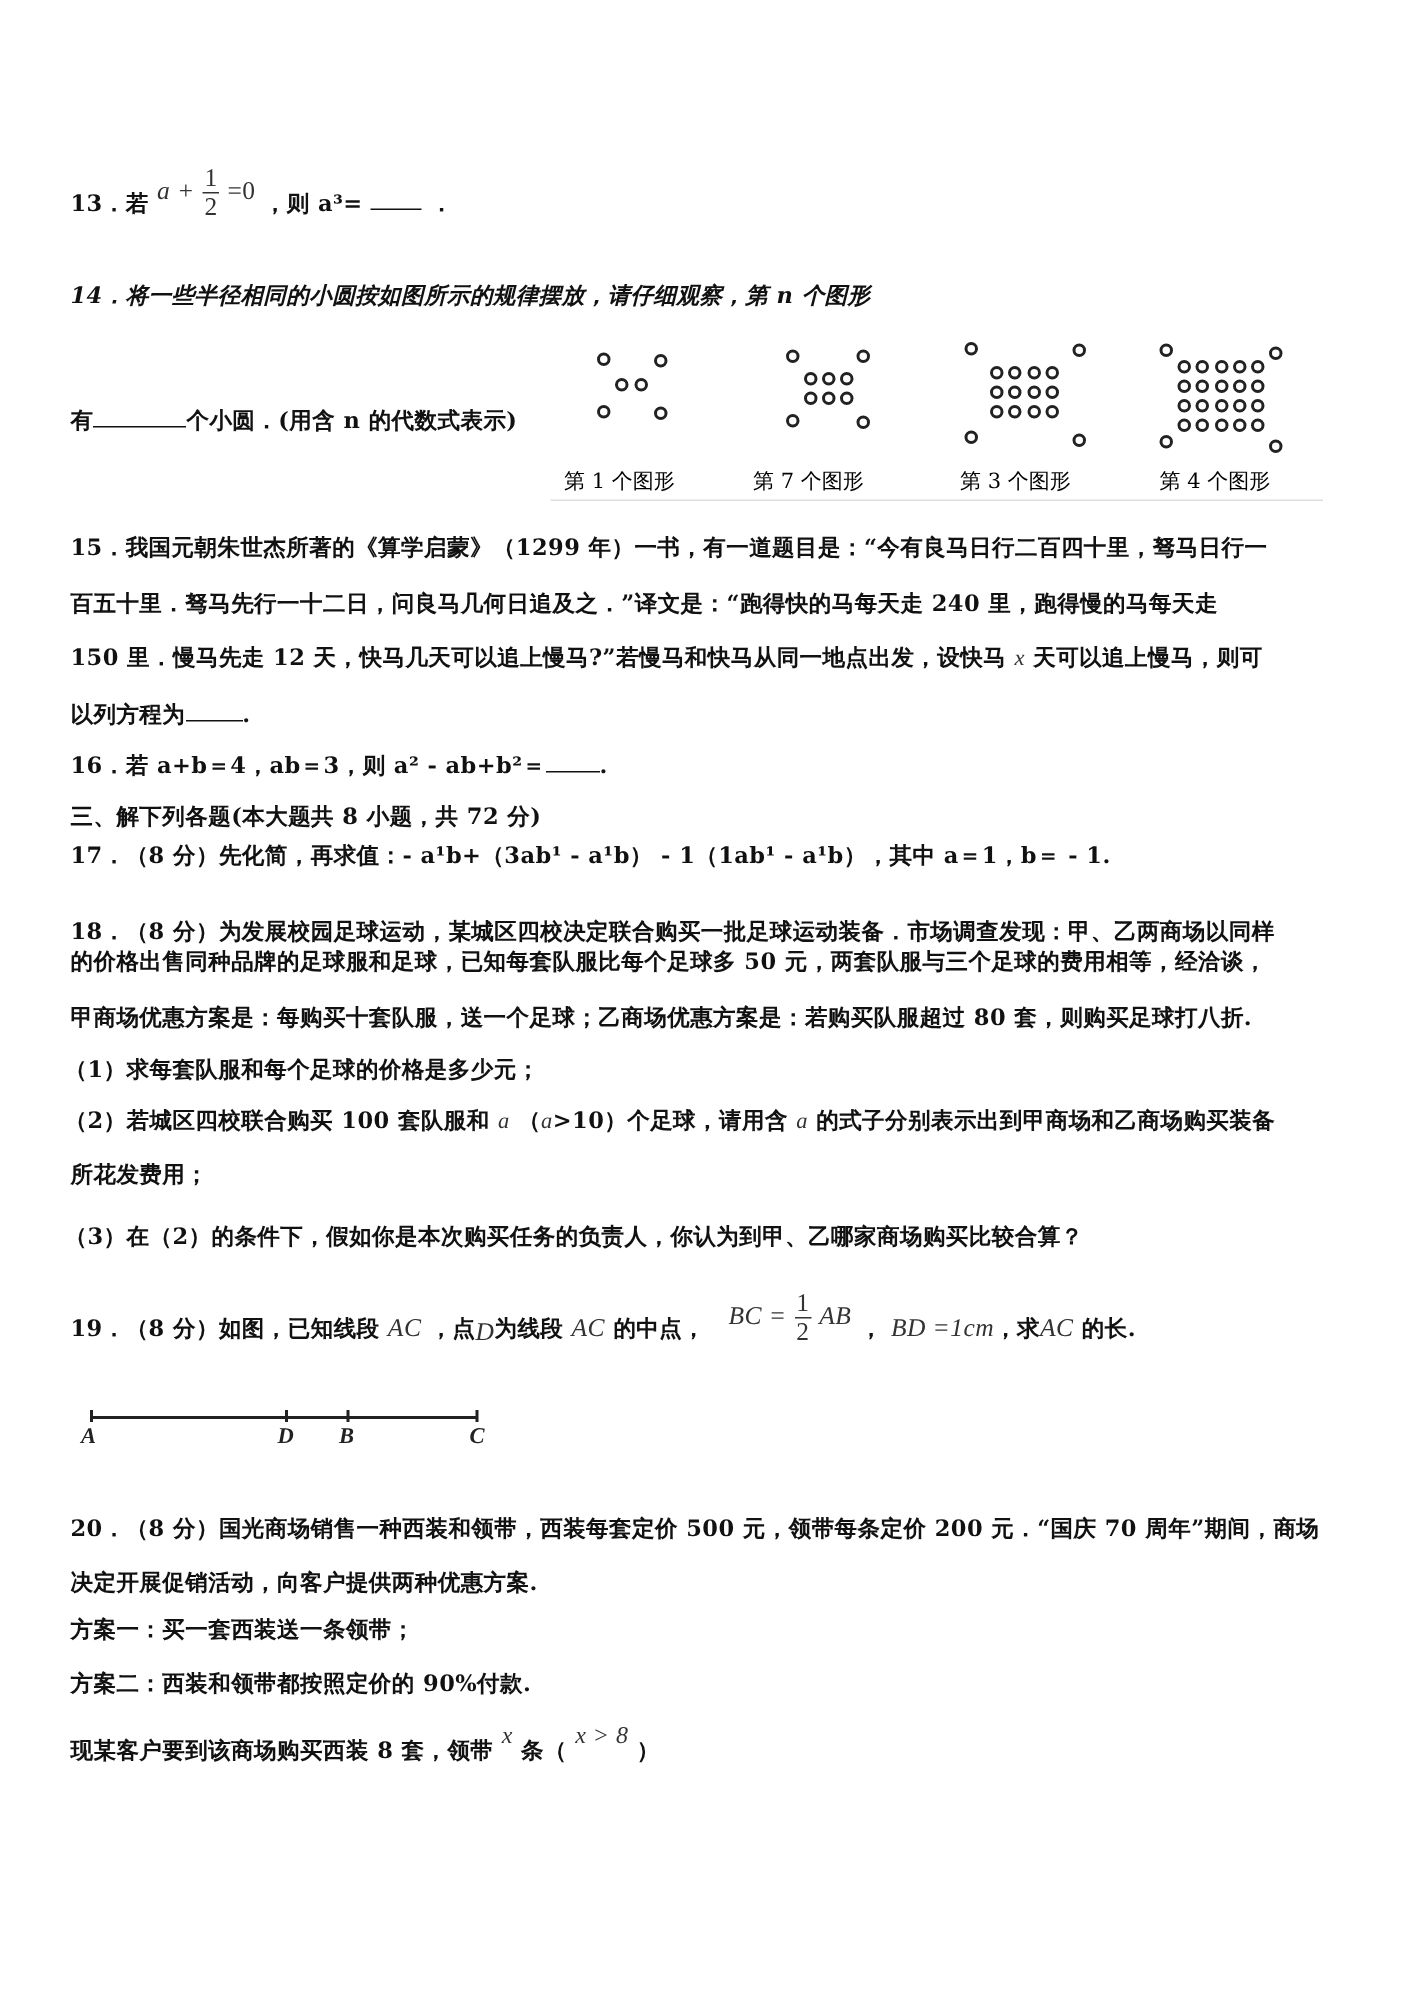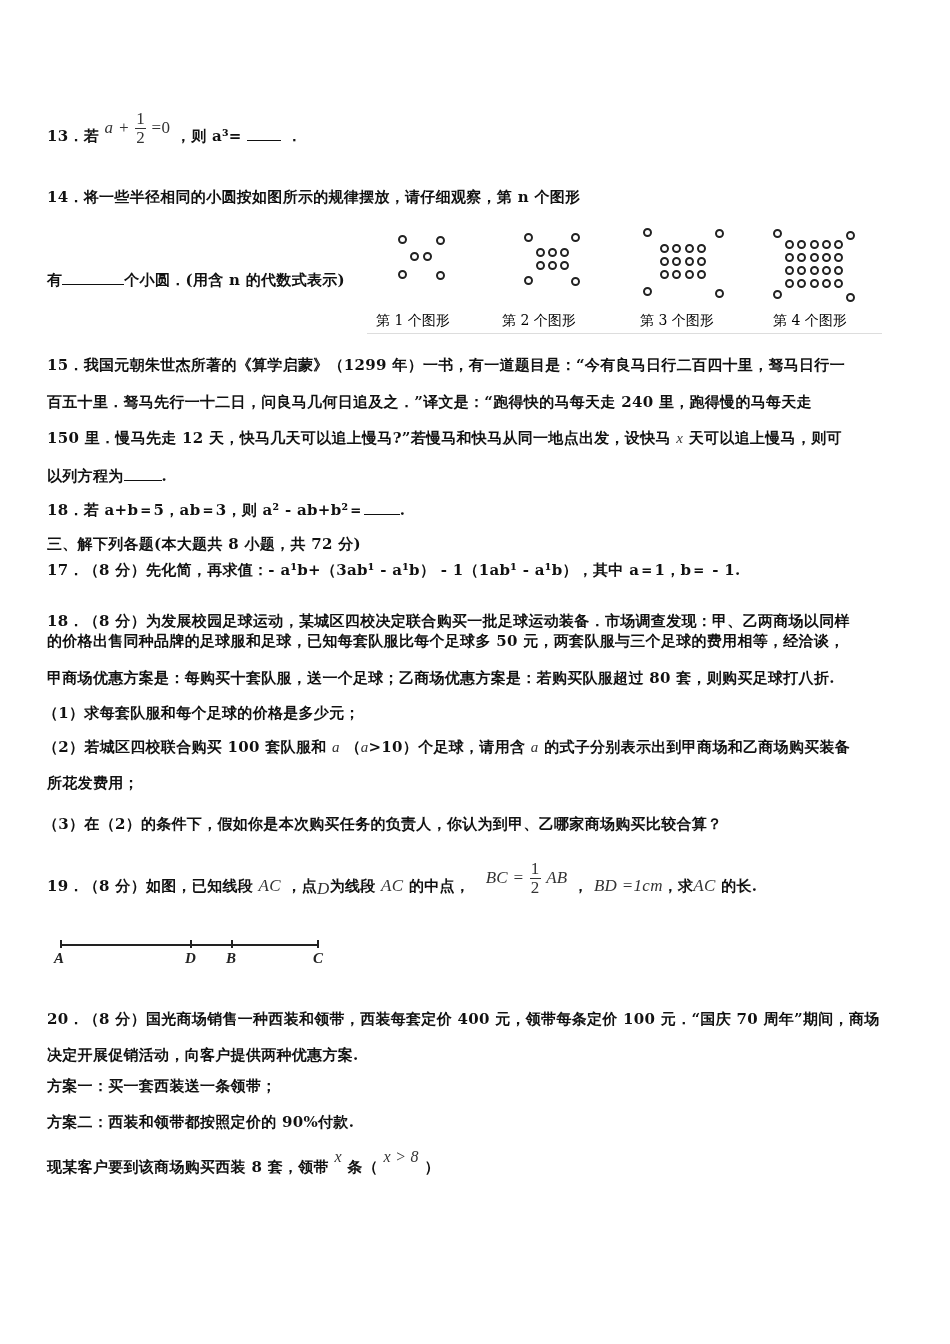--- a/index.html
+++ b/index.html
@@ -29,21 +29,21 @@
       <span class="num">1</span>
       <span class="den">2</span>
     </span>
     <span class="math" style="font-style:normal; font-size:17px;">=0</span>
   </span>
   <span>，则 a³=</span>
   <span class="blank" style="width:34px;"></span>
   <span>．</span>
 </div>
 
-<div class="line" style="top:188px;">14．将一些半径相同的小圆按如图所示的规律摆放，请仔细观察，第 n 个图形</div>
+<div class="line" style="top:188px;font-style:italic;">14．将一些半径相同的小圆按如图所示的规律摆放，请仔细观察，第 n 个图形</div>
 <div class="line" style="top:271px;">
   <span>有</span><span class="blank" style="width:62px;"></span><span>个小圆．(用含 n 的代数式表示)</span>
 </div>
 
 <div>
   <div class="ring" style="left:398px;top:235px;"></div>
   <div class="ring" style="left:436px;top:236px;"></div>
   <div class="ring" style="left:410px;top:252px;"></div>
   <div class="ring" style="left:423px;top:252px;"></div>
   <div class="ring" style="left:398px;top:270px;"></div>
@@ -103,38 +103,38 @@
   <div class="ring" style="left:785px;top:279px;"></div>
   <div class="ring" style="left:797px;top:279px;"></div>
   <div class="ring" style="left:810px;top:279px;"></div>
   <div class="ring" style="left:822px;top:279px;"></div>
   <div class="ring" style="left:834px;top:279px;"></div>
   <div class="ring" style="left:773px;top:290px;"></div>
   <div class="ring" style="left:846px;top:293px;"></div>
 </div>
 
 <div class="caption" style="left:376px;">第 1 个图形</div>
-<div class="caption" style="left:502px;">第  2 个图形</div>
+<div class="caption" style="left:502px;">第  7 个图形</div>
 <div class="caption" style="left:640px;">第 3 个图形</div>
 <div class="caption" style="left:773px;">第  4 个图形</div>
 <div class="cap-underline"></div>
 
 <div class="line" style="top:356px;">15．我国元朝朱世杰所著的《算学启蒙》（1299 年）一书，有一道题目是：“今有良马日行二百四十里，驽马日行一</div>
 <div class="line" style="top:393px;text-align:right;">百五十里．驽马先行一十二日，问良马几何日追及之．”译文是：“跑得快的马每天走 240 里，跑得慢的马每天走</div>
 <div class="line" style="top:429px;">
   <span>150 里．慢马先走 12 天，快马几天可以追上慢马?”若慢马和快马从同一地点出发，设快马</span>
   <span class="math">x</span>
   <span>天可以追上慢马，则可</span>
 </div>
 <div class="line" style="top:467px;">
   <span>以列方程为</span><span class="blank" style="width:38px;"></span><span>.</span>
 </div>
 
 <div class="line" style="top:501px;">
-  <span>18．若 a+b＝5，ab＝3，则 a² - ab+b²＝</span><span class="blank" style="width:36px;"></span><span>.</span>
+  <span>16．若 a+b＝4，ab＝3，则 a² - ab+b²＝</span><span class="blank" style="width:36px;"></span><span>.</span>
 </div>
 
 <div class="line" style="top:535px;">三、解下列各题(本大题共 8 小题，共 72 分)</div>
 
 <div class="line" style="top:561px;">17．（8 分）先化简，再求值：- a¹b+（3ab¹ - a¹b） - 1（1ab¹ - a¹b），其中 a＝1，b＝ - 1.</div>
 
 <div class="line" style="top:596px;margin-top:16px;">18．（8 分）为发展校园足球运动，某城区四校决定联合购买一批足球运动装备．市场调查发现：甲、乙两商场以同样</div>
 <div class="line" style="top:632px;">的价格出售同种品牌的足球服和足球，已知每套队服比每个足球多 50 元，两套队服与三个足球的费用相等，经洽谈，</div>
 <div class="line" style="top:669px;">甲商场优惠方案是：每购买十套队服，送一个足球；乙商场优惠方案是：若购买队服超过 80 套，则购买足球打八折.</div>
 <div class="line" style="top:704px; left:43px;text-align:right;">（1）求每套队服和每个足球的价格是多少元；</div>
@@ -172,21 +172,21 @@
   <div class="tick" style="left:60px;"></div>
   <div class="tick" style="left:190px;"></div>
   <div class="tick" style="left:231px;"></div>
   <div class="tick" style="left:317px;"></div>
   <div class="ptlabel" style="left:54px;">A</div>
   <div class="ptlabel" style="left:185px;">D</div>
   <div class="ptlabel" style="left:226px;">B</div>
   <div class="ptlabel" style="left:313px;">C</div>
 </div>
 
-<div class="line" style="top:1010px;">20．（8 分）国光商场销售一种西装和领带，西装每套定价 400 元，领带每条定价 100 元．“国庆 70 周年”期间，商场</div>
+<div class="line" style="top:1010px;">20．（8 分）国光商场销售一种西装和领带，西装每套定价 500 元，领带每条定价 200 元．“国庆 70 周年”期间，商场</div>
 <div class="line" style="top:1046px;">决定开展促销活动，向客户提供两种优惠方案.</div>
 <div class="line" style="top:1077px;">方案一：买一套西装送一条领带；</div>
 <div class="line" style="top:1113px;">方案二：西装和领带都按照定价的 90%付款.</div>
 <div class="line" style="top:1158px;">
   <span>现某客户要到该商场购买西装 8 套，领带</span>
   <span class="math" style="position:relative; top:-10px; font-size:16px;">x</span>
   <span>条（</span>
   <span class="math" style="position:relative; top:-10px; font-size:16px;">x &gt; 8</span>
   <span>）</span>
 </div>

